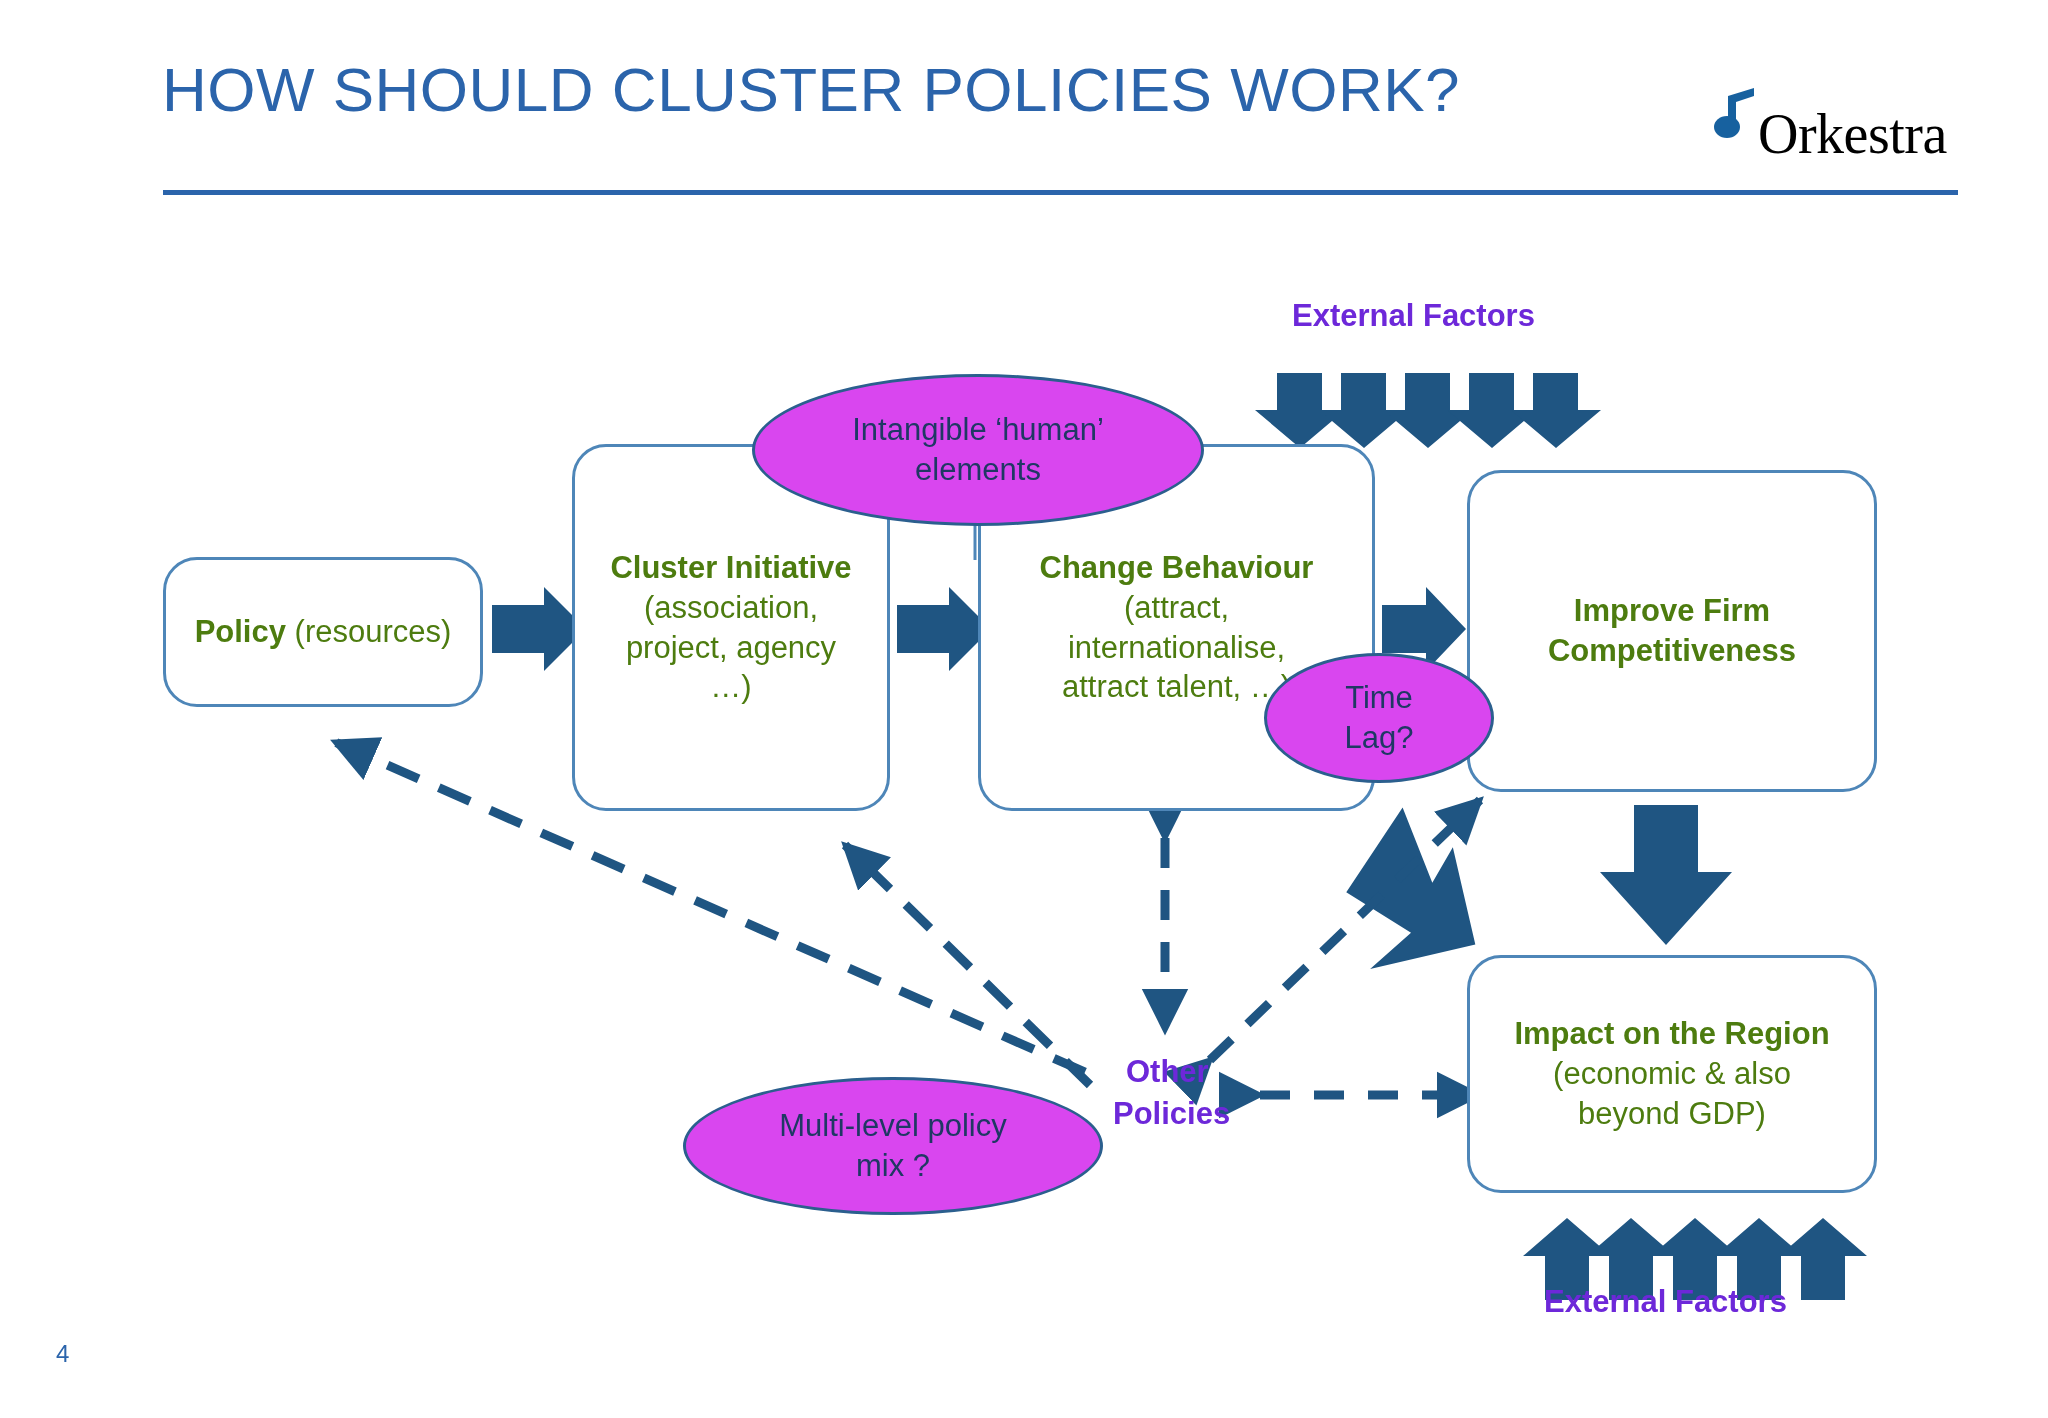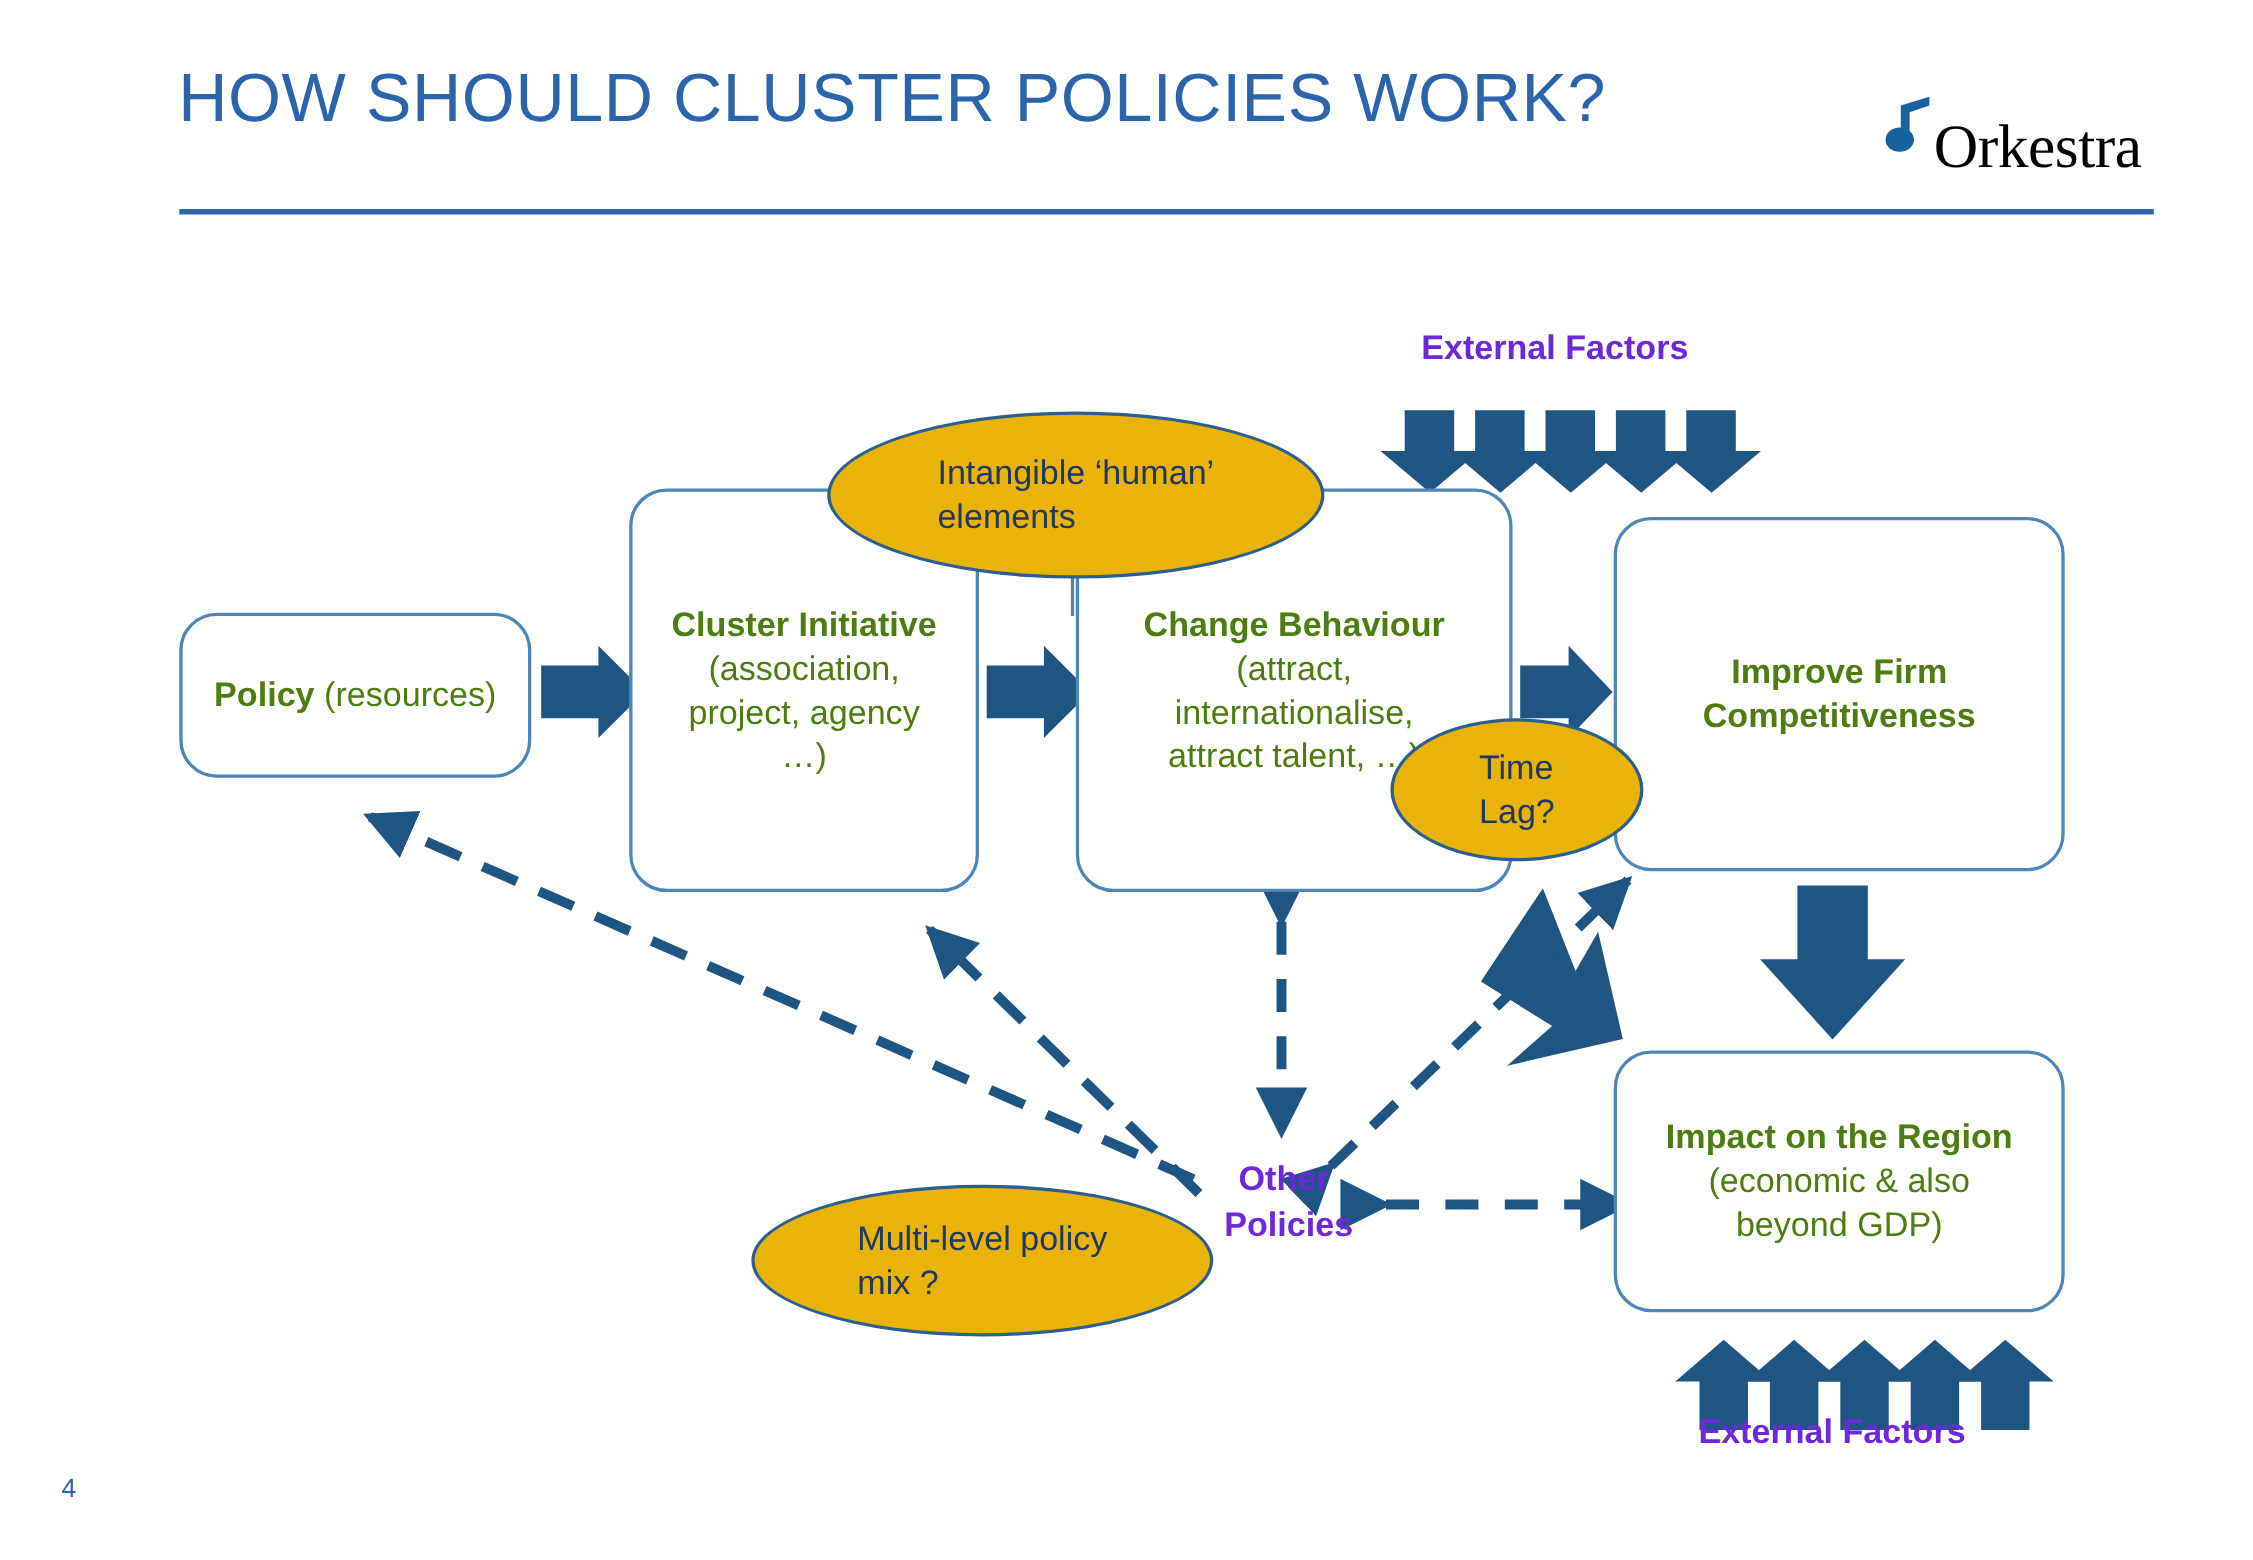--- a/index.html
+++ b/index.html
@@ -80,26 +80,26 @@
     line-height: 1.28;
     padding: 10px 18px;
   }
   .rbox .inner { width: 100%; }
   .b { font-weight: bold; }
 
   .ellipse {
     position: absolute;
     border: 3px solid #2b5f8e;
     border-radius: 50%;
-    background: #eab308;
+    background: #d946ef;
     box-sizing: border-box;
     display: flex;
     align-items: center;
     justify-content: center;
-    text-align: left;
+    text-align: center;
     color: #1f3864;
     font-size: 31px;
     line-height: 1.3;
   }
 
   .label {
     position: absolute;
     color: #6d28d9;
     font-weight: bold;
     font-size: 31px;

